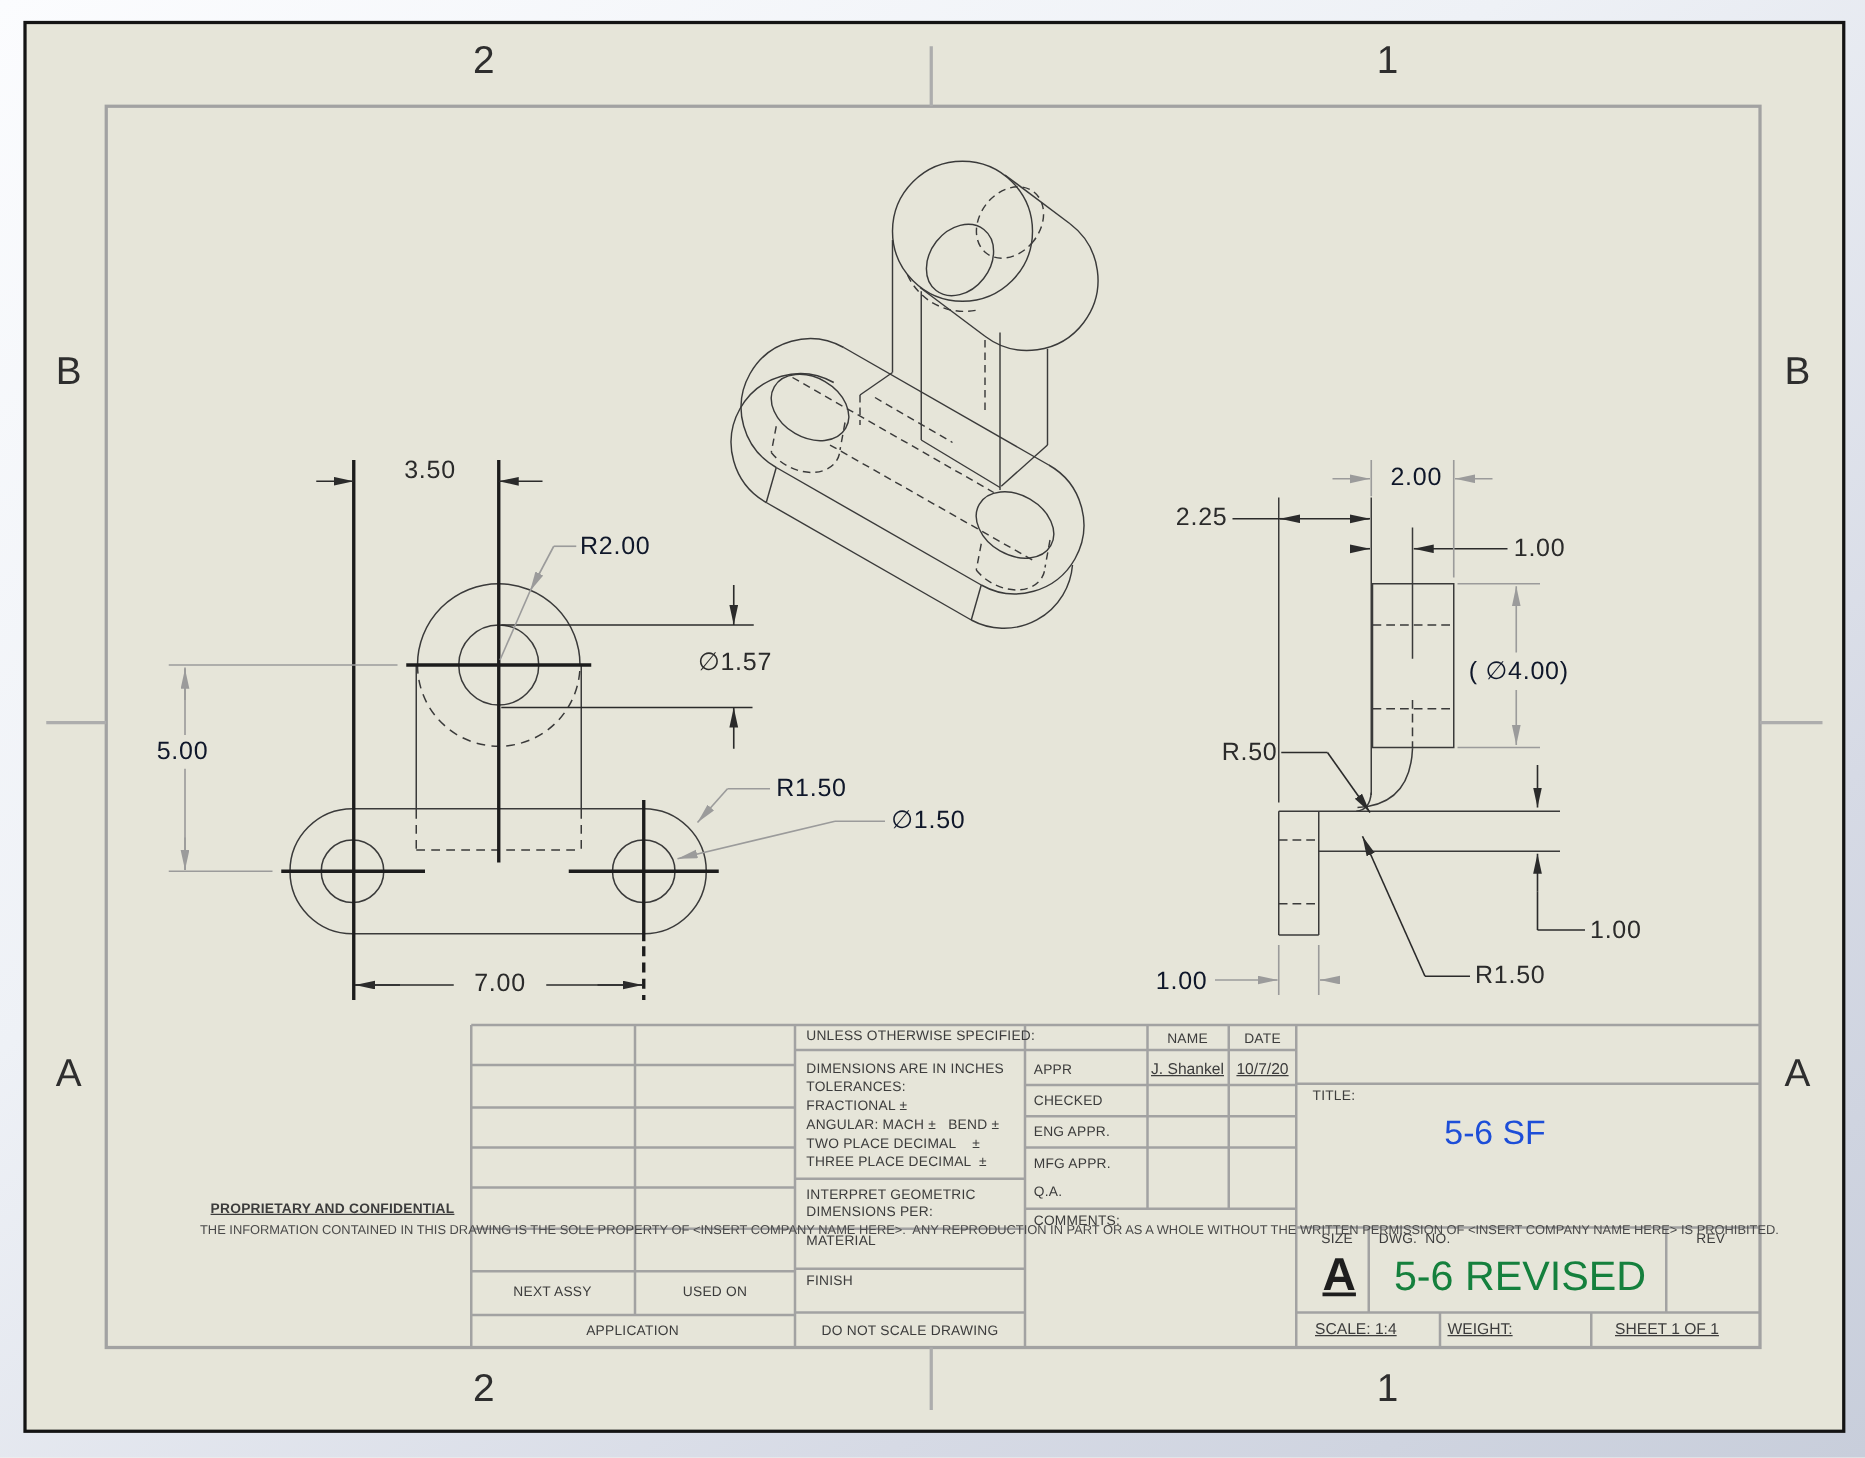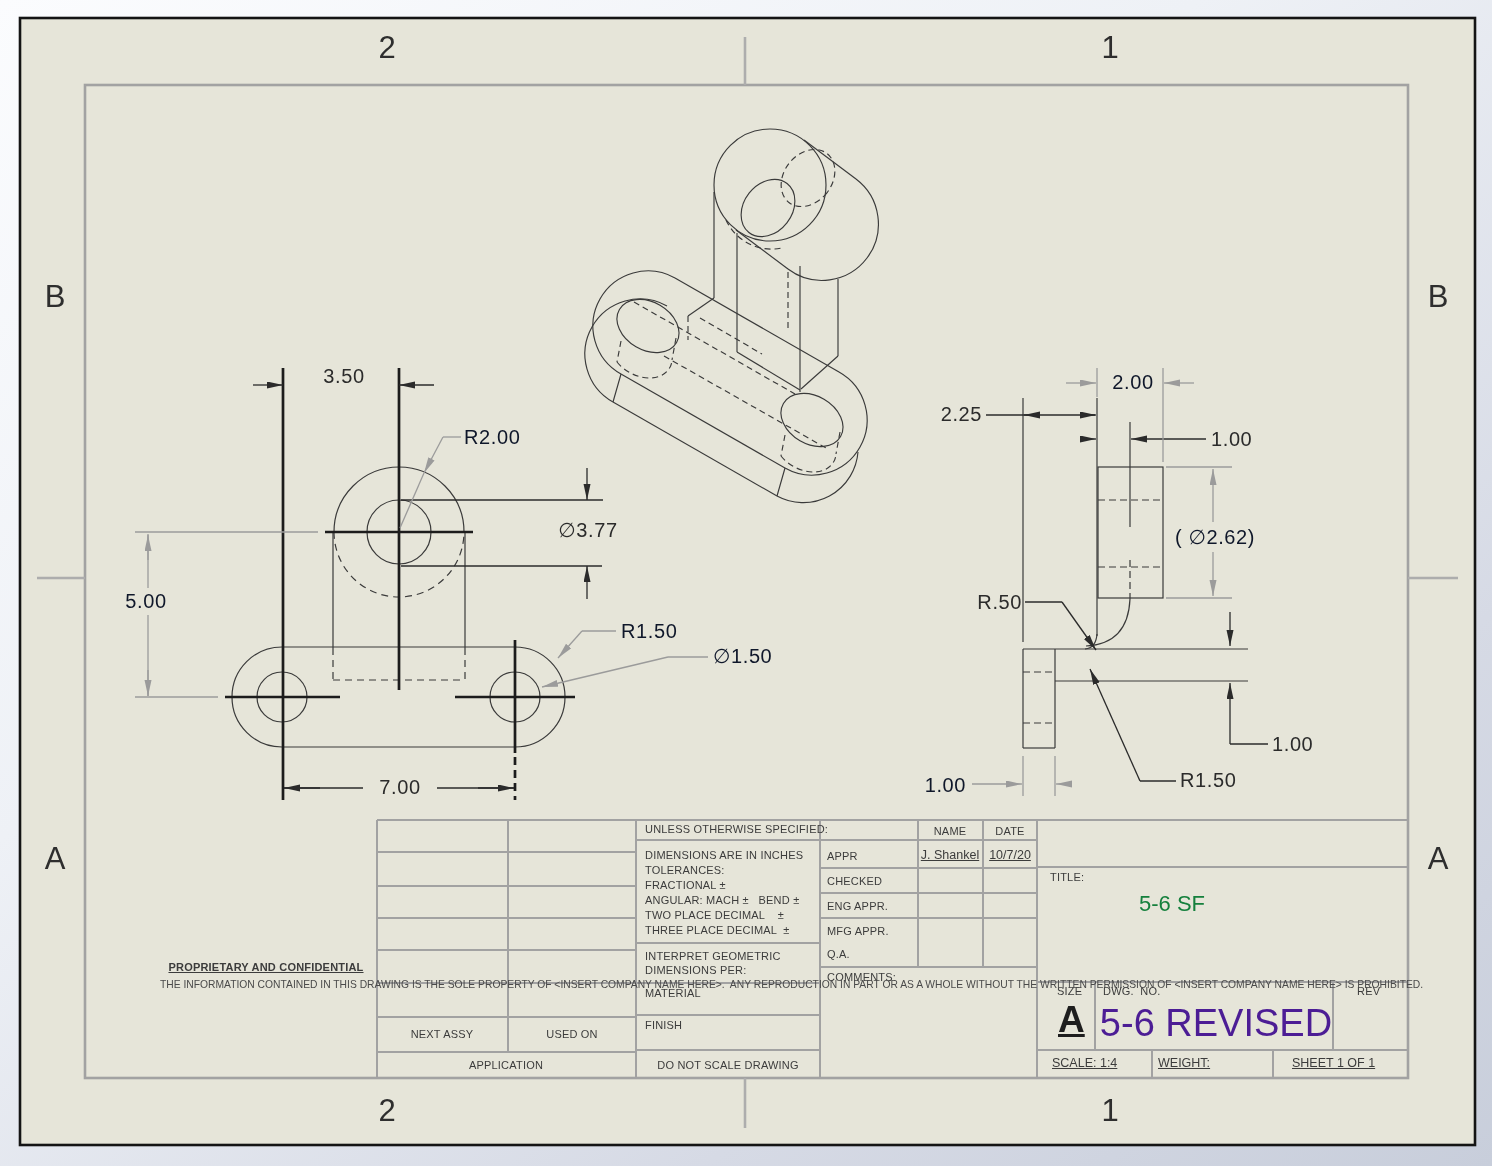--- a/index.html
+++ b/index.html
@@ -247,30 +247,30 @@
 <span class="t zone c" style="left:1110px;top:32px">1</span>
 <span class="t zone c" style="left:387px;top:1095px">2</span>
 <span class="t zone c" style="left:1110px;top:1095px">1</span>
 <span class="t zone c" style="left:55px;top:281px">B</span>
 <span class="t zone c" style="left:55px;top:843px">A</span>
 <span class="t zone c" style="left:1438px;top:281px">B</span>
 <span class="t zone c" style="left:1438px;top:843px">A</span>
 
 <span class="t dim c" style="left:344px;top:366px">3.50</span>
 <span class="t dim gray" style="left:464px;top:427px">R2.00</span>
-<span class="t dim c" style="left:588px;top:520px">∅3.77</span>
+<span class="t dim c" style="left:588px;top:520px">∅1.57</span>
 <span class="t dim gray c" style="left:146px;top:591px">5.00</span>
 <span class="t dim gray" style="left:621px;top:621px">R1.50</span>
 <span class="t dim gray" style="left:713px;top:646px">∅1.50</span>
 <span class="t dim c" style="left:400px;top:777px">7.00</span>
 
 <span class="t dim gray c" style="left:1133px;top:372px">2.00</span>
 <span class="t dim r" style="left:982px;top:404px">2.25</span>
 <span class="t dim" style="left:1211px;top:429px">1.00</span>
-<span class="t dim gray c" style="left:1215px;top:527px">( ∅2.62)</span>
+<span class="t dim gray c" style="left:1215px;top:527px">( ∅4.00)</span>
 <span class="t dim r" style="left:1022px;top:592px">R.50</span>
 <span class="t dim" style="left:1272px;top:734px">1.00</span>
 <span class="t dim" style="left:1180px;top:770px">R1.50</span>
 <span class="t dim gray r" style="left:966px;top:775px">1.00</span>
 
 <span class="t s11" style="left:645px;top:824px">UNLESS OTHERWISE SPECIFIED:</span>
 <span class="t s11" style="left:645px;top:850px">DIMENSIONS ARE IN INCHES</span>
 <span class="t s11" style="left:645px;top:865px">TOLERANCES:</span>
 <span class="t s11" style="left:645px;top:880px">FRACTIONAL ±</span>
 <span class="t s11" style="left:645px;top:895px">ANGULAR: MACH ±   BEND ±</span>
@@ -287,25 +287,25 @@
 <span class="t s11" style="left:827px;top:851px">APPR</span>
 <span class="t s12 c" style="left:950px;top:849px">J. Shankel</span>
 <span class="t s12 c" style="left:1010px;top:849px">10/7/20</span>
 <span class="t s11" style="left:827px;top:876px">CHECKED</span>
 <span class="t s11" style="left:827px;top:901px">ENG APPR.</span>
 <span class="t s11" style="left:827px;top:926px">MFG APPR.</span>
 <span class="t s11" style="left:827px;top:949px">Q.A.</span>
 <span class="t s11" style="left:827px;top:972px">COMMENTS:</span>
 
 <span class="t s11" style="left:1050px;top:872px">TITLE:</span>
-<span class="t c" style="left:1172px;top:893px;font-size:22px;color:#15803d">5-6 SF</span>
+<span class="t c" style="left:1196px;top:893px;font-size:27px;color:#1d4ed8">5-6 SF</span>
 <span class="t s11" style="left:1057px;top:986px">SIZE</span>
 <span class="t bold" style="left:1058px;top:1001px;font-size:37px;color:#1e1e1e">A</span>
 <span class="t s11" style="left:1103px;top:986px">DWG.  NO.</span>
-<span class="t c" style="left:1216px;top:1004px;font-size:38px;color:#4c1d95">5-6 REVISED</span>
+<span class="t c" style="left:1216px;top:1004px;font-size:33px;color:#15803d">5-6 REVISED</span>
 <span class="t s11" style="left:1357px;top:986px">REV</span>
 <span class="t s12" style="left:1052px;top:1057px">SCALE: 1:4</span>
 <span class="t s12" style="left:1158px;top:1057px">WEIGHT:</span>
 <span class="t s12" style="left:1292px;top:1057px">SHEET 1 OF 1</span>
 
 <span class="t s11 c" style="left:442px;top:1029px">NEXT ASSY</span>
 <span class="t s11 c" style="left:572px;top:1029px">USED ON</span>
 <span class="t s11 c" style="left:506px;top:1060px">APPLICATION</span>
 
 <span class="t s11 bold c" style="left:266px;top:962px">PROPRIETARY AND CONFIDENTIAL</span>

